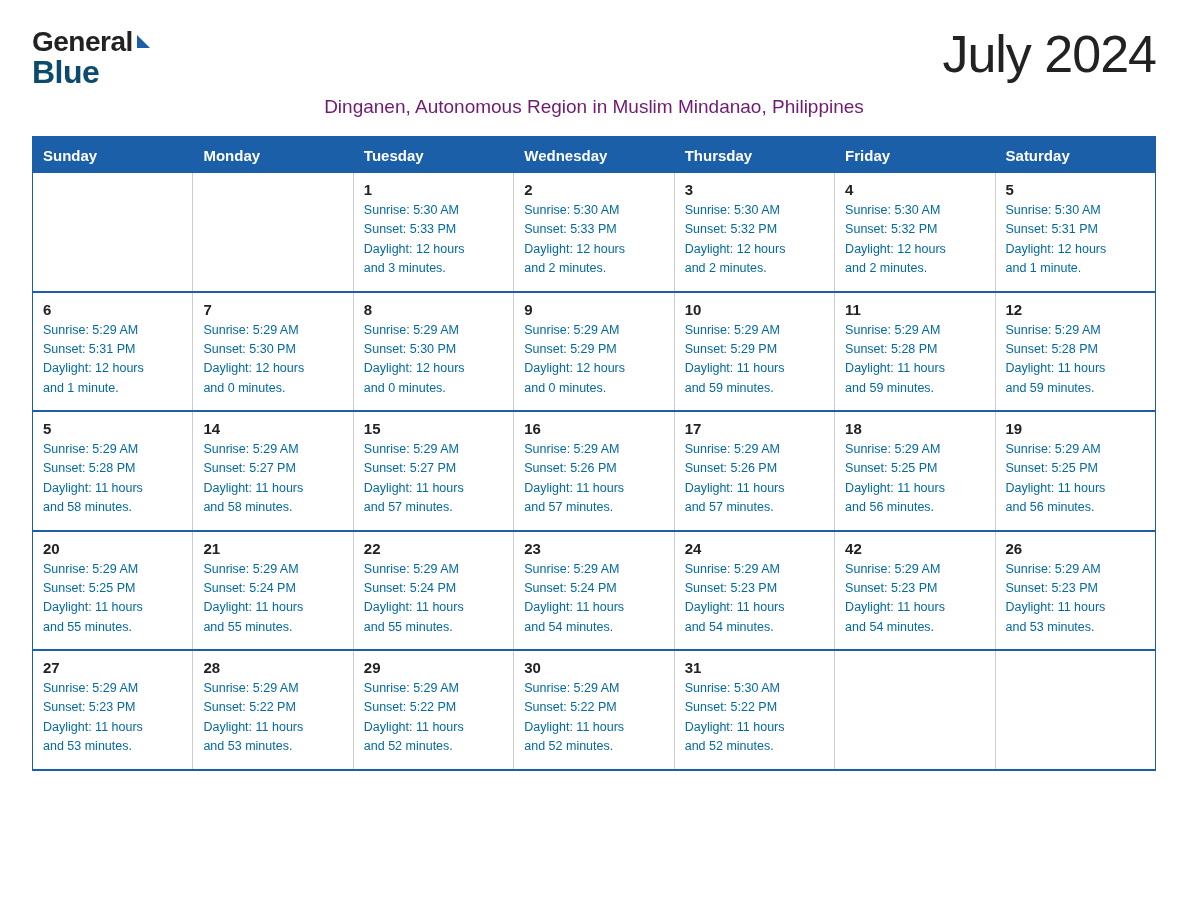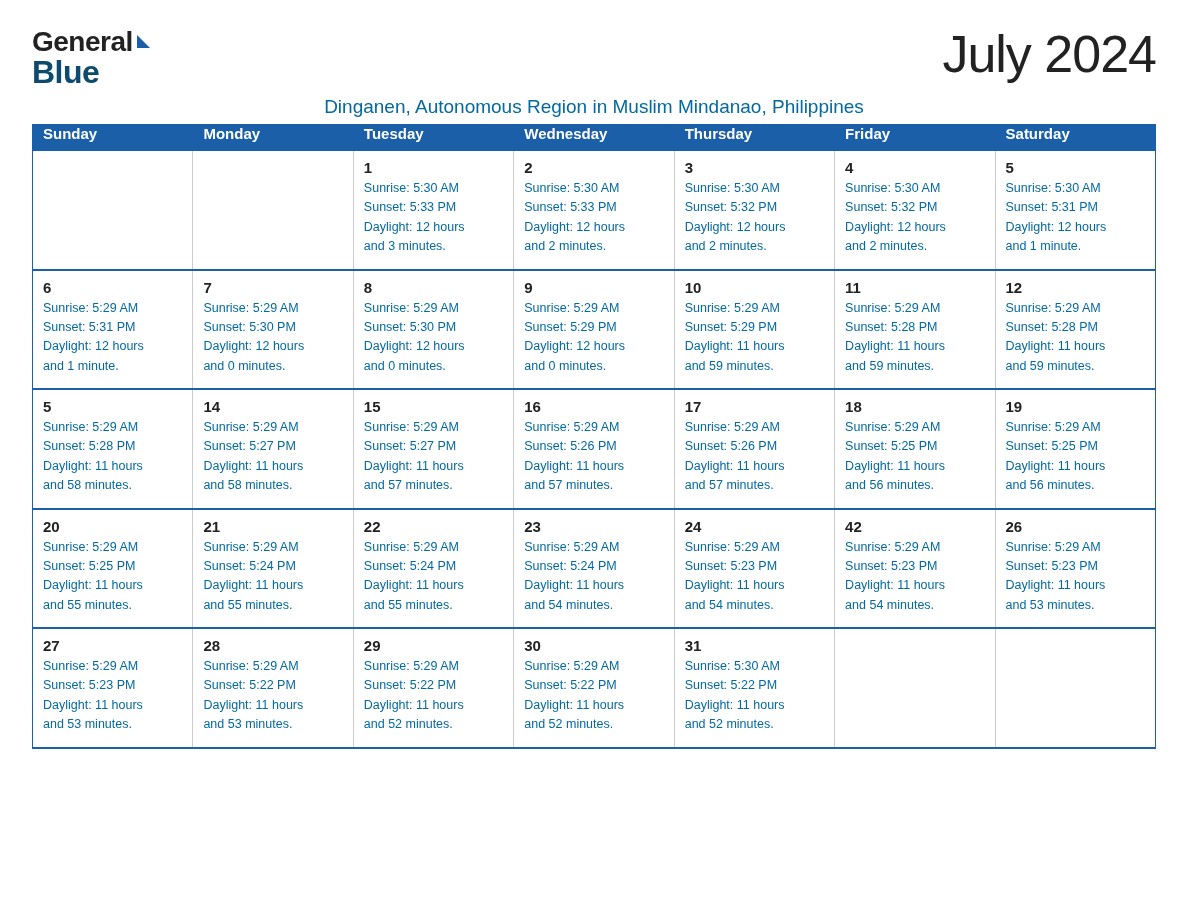--- a/index.html
+++ b/index.html
@@ -51,36 +51,36 @@
     }
     .month-title {
       font-size: 52px;
       font-weight: 300;
       color: #222;
       letter-spacing: -1px;
     }
     .subtitle {
       text-align: center;
       font-size: 19px;
-      color: #0369a1;
-      margin-bottom: 6px;
+      color: #701a75;
+      margin-bottom: 18px;
       font-weight: normal;
     }
     table {
       width: 100%;
       border-collapse: collapse;
     }
     thead tr {
       background: #1a5fa8;
       color: #fff;
     }
     thead th {
       font-size: 15px;
       font-weight: 600;
-      padding: 0 10px 8px 10px;
+      padding: 10px 10px 8px 10px;
       text-align: left;
       border: 1px solid #1a5fa8;
     }
     tbody tr {
       border-bottom: 2px solid #1a5fa8;
     }
     tbody td {
       vertical-align: top;
       padding: 8px 10px 12px 10px;
       font-size: 13px;

